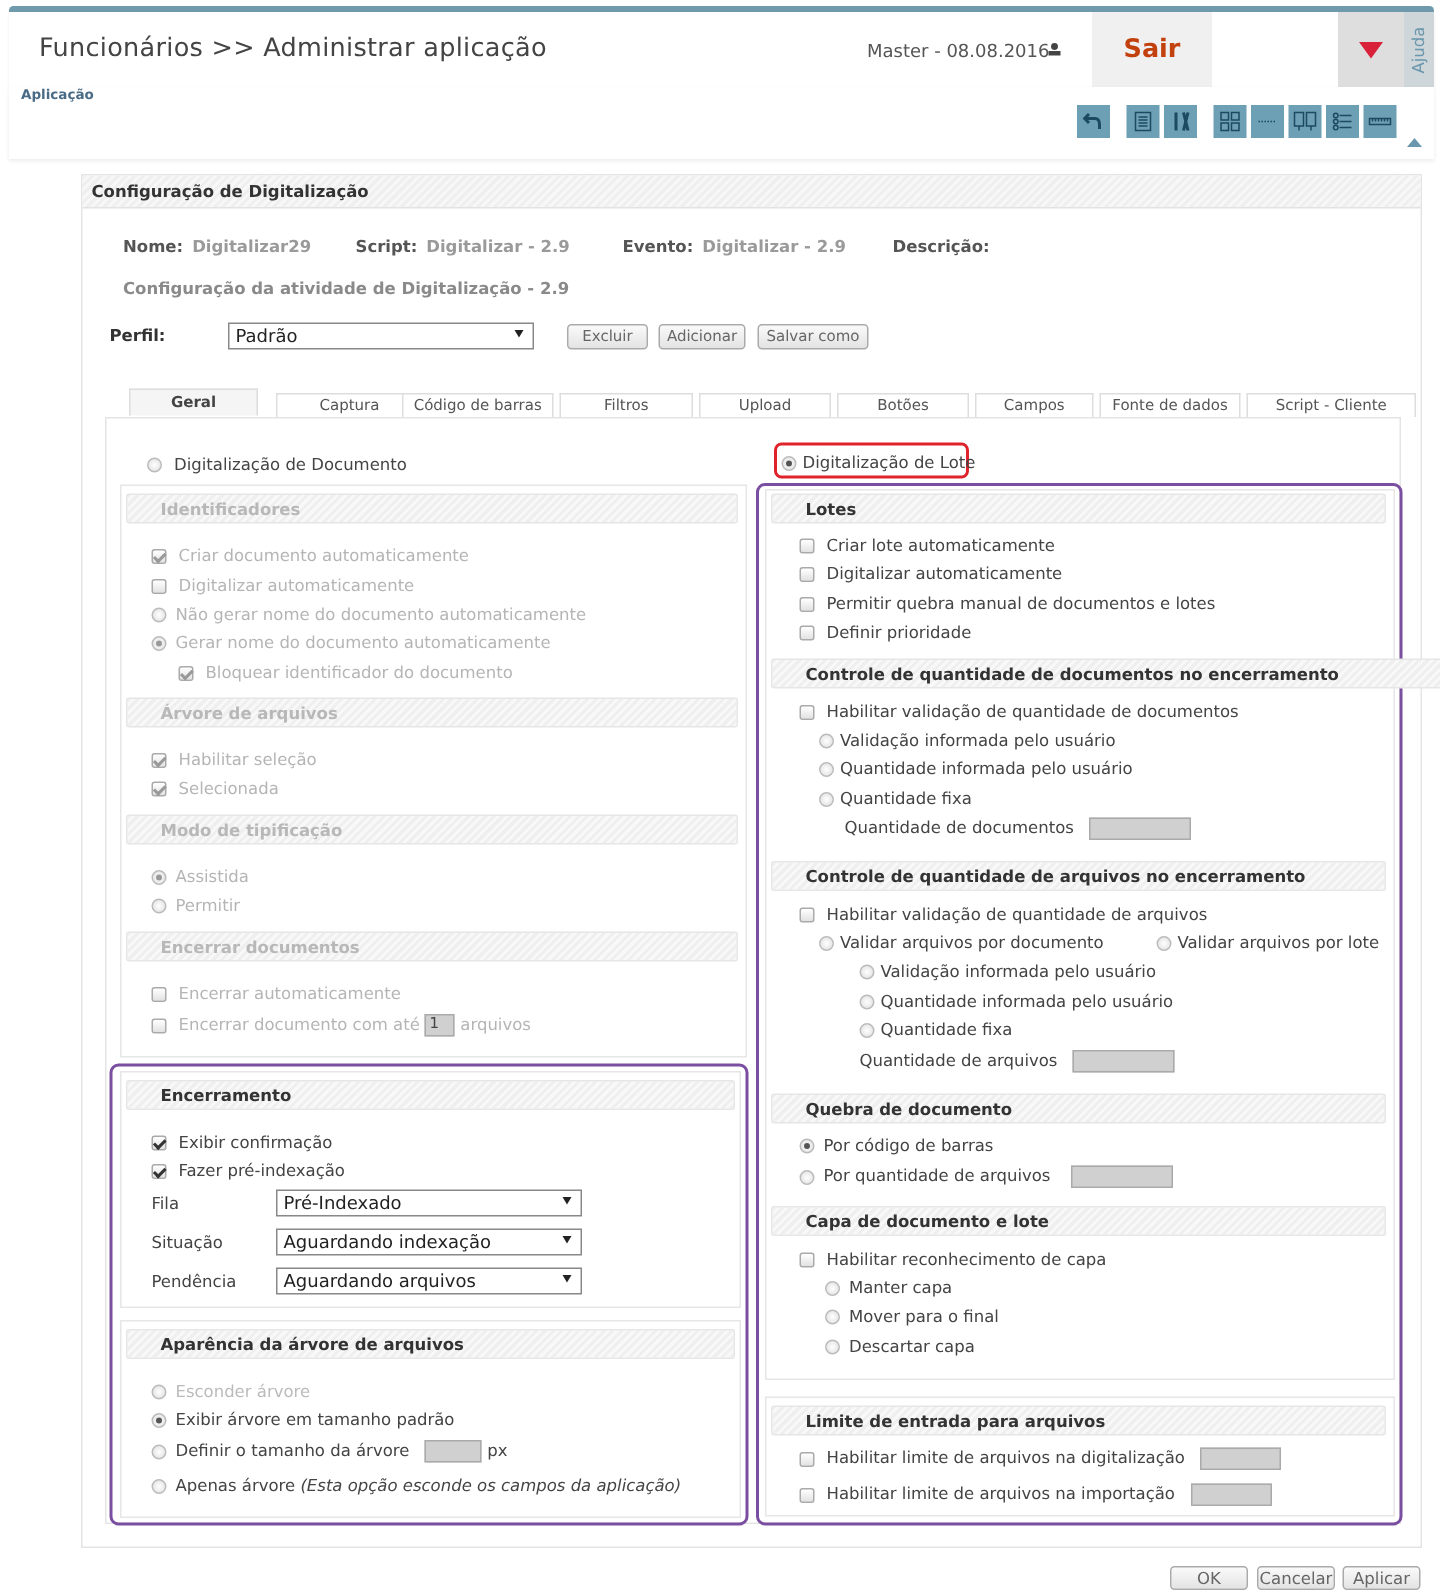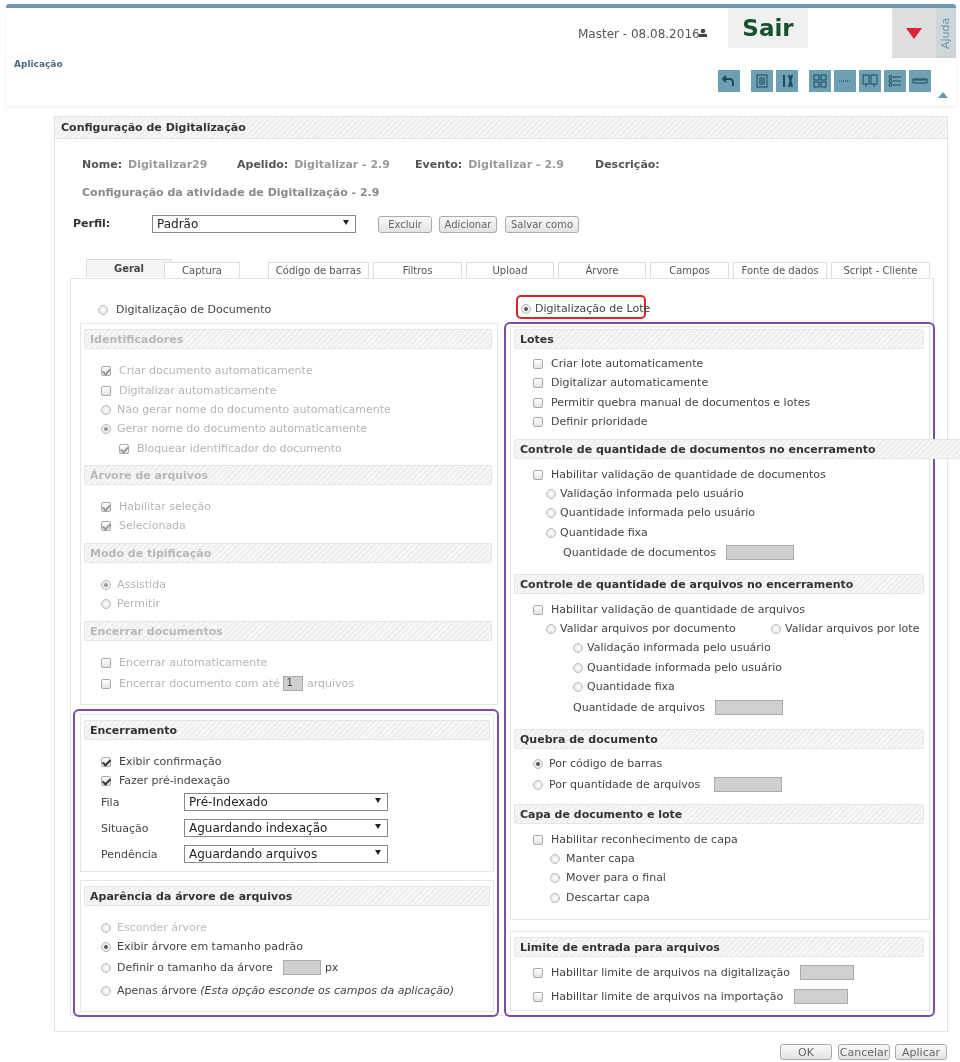--- a/index.html
+++ b/index.html
@@ -2,21 +2,21 @@
 <html><head>
 <meta charset="utf-8">
 <style>
 *{box-sizing:border-box;margin:0;padding:0}
 html,body{width:960px;height:1062px;overflow:hidden;background:#fff;font-family:"DejaVu Sans","Liberation Sans",sans-serif;font-size:11px;color:#333}
 #topbar{position:absolute;left:6px;top:4px;width:950px;height:4px;background:#6f9aab;border-radius:3px 3px 0 0}
 #header{position:absolute;left:6px;top:8px;width:950px;height:50px;background:#fff;box-shadow:0 1px 2px rgba(0,0,0,.08)}
 #title{position:absolute;left:20px;top:14px;font-size:17px;color:#444;letter-spacing:.2px}
 #user{position:absolute;left:572px;top:19px;font-size:12px;color:#555}
 #user-icon{position:absolute;left:692px;top:20px;width:10px;height:10px}
-#sair{position:absolute;left:722px;top:0;width:80px;height:40px;background:#f0f0f0;color:#14532d;font-weight:bold;font-size:23px;display:flex;align-items:center;justify-content:center}
+#sair{position:absolute;left:722px;top:0;width:80px;height:50px;background:#f0f0f0;color:#c2410c;font-weight:bold;font-size:17px;display:flex;align-items:center;justify-content:center}
 #inicio{position:absolute;left:802px;top:0;width:84px;height:50px;background:#e6e6e6;color:#6a97ad;font-weight:bold;font-size:17px;display:flex;align-items:center;justify-content:center}
 #menu-arrow{position:absolute;left:886px;top:0;width:44px;height:50px;background:#dedede;display:flex;align-items:center;justify-content:center}
 #menu-arrow .tri{width:0;height:0;border-left:8px solid transparent;border-right:8px solid transparent;border-top:11px solid #d9223a}
 #ajuda{position:absolute;left:930px;top:0;width:20px;height:50px;background:#cfd6d9;color:#6a97ad;font-size:11px;writing-mode:vertical-rl;transform:rotate(180deg);text-align:center;line-height:20px}
 #appbar{position:absolute;left:6px;top:58px;width:950px;height:48px;background:#fff;box-shadow:0 1px 3px rgba(0,0,0,.08)}
 #app-label{position:absolute;left:8px;top:1px;font-size:9px;font-weight:bold;color:#4a6b86}
 #app-select{position:absolute;left:8px;top:14px;width:262px;height:24px;border-radius:6px;background:linear-gradient(#f4f4f4,#c9c9c9);border:1px solid #bbb;color:#4a6b86;font-weight:bold;font-size:10px;padding:5px 6px}
 .tb{position:absolute;top:12px;width:22px;height:22px;background:#6d9fb5;display:flex;align-items:center;justify-content:center}
 #collapse-up{position:absolute;left:932px;top:34px;width:0;height:0;border-left:5px solid transparent;border-right:5px solid transparent;border-bottom:6px solid #6a97ad}
 #panel{position:absolute;left:54px;top:116px;width:894px;height:916px;border:1px solid #e4e4e4;background:#fff}
@@ -29,35 +29,36 @@
 .tab{position:absolute;top:262px;height:16px;border:1px solid #ddd;border-bottom:none;background:#fff;font-size:10px;color:#555;display:flex;align-items:center;justify-content:center}
 .tab.active{background:#f5f5f5;height:18px;top:259px;font-weight:bold;color:#444}
 #tab-body{position:absolute;left:70px;top:278px;width:864px;height:738px;border:1px solid #e4e4e4}
 .radio{display:inline-block;width:10px;height:10px;border-radius:50%;border:1px solid #bbb;background:radial-gradient(#fff,#ddd);vertical-align:middle;position:relative}
 .radio.on::after{content:"";position:absolute;left:2px;top:2px;width:4px;height:4px;border-radius:50%;background:#555}
 .cb{display:inline-block;width:10px;height:10px;border:1px solid #aaa;border-radius:2px;background:linear-gradient(#fff,#e2e2e2);vertical-align:middle;position:relative}
 .cb.on::after{content:"";position:absolute;left:2px;top:0px;width:3px;height:6px;border-right:2px solid #333;border-bottom:2px solid #333;transform:rotate(45deg)}
 .dim .cb.on::after,.dim .radio.on::after{border-color:#999;background:#999}
 .dim .cb.on::after{background:none}
 .sec{position:absolute;border:1px solid #e6e6e6;background:#fff}
-.sec-h{position:absolute;left:4px;right:4px;height:20px;background:repeating-linear-gradient(135deg,#efefef 0 2px,#f8f8f8 2px 4px);border:1px solid #e6e6e6;border-radius:2px;font-weight:bold;font-size:11px;color:#333;padding:3px 5px}
+.sec-h{position:absolute;left:4px;right:4px;height:20px;background:repeating-linear-gradient(135deg,#efefef 0 2px,#f8f8f8 2px 4px);border:1px solid #e6e6e6;border-radius:2px;font-weight:bold;font-size:11px;color:#333;padding:3px 22px}
 .dim .sec-h{color:#b8b8b8}
 .row{position:absolute;font-size:11px;color:#444;white-space:nowrap}
 .dim .row{color:#b5b5b5}
 .row .cb,.row .radio{margin-right:8px}
 .inbox{display:inline-block;height:15px;background:#d0d0d0;border:1px solid #aaa;vertical-align:middle}
 .purple{position:absolute;border:2px solid #7a4ea0;border-radius:6px}
 #red-box{position:absolute;left:516px;top:295px;width:130px;height:24px;border:2px solid #e0232b;border-radius:5px}
 #bottom .btn{top:1044px;height:16px}
 </style>
 </head>
 <body>
 
 <div id="topbar"></div>
 <div id="header">
+  <div id="title">Funcionários  &gt;&gt;  Administrar aplicação</div>
   <div id="user">Master - 08.08.2016</div>
   <svg id="user-icon" viewBox="0 0 10 10">
       <circle cx="5" cy="3" r="2.3" fill="#444"></circle>
       <rect x="1" y="6" width="8" height="3" fill="#444"></rect>
     </svg>
   <div id="sair">Sair</div>
   <div id="menu-arrow">
       <span class="tri"></span>
     </div>
   <div id="ajuda">Ajuda</div>
@@ -116,40 +117,40 @@
       </svg>
     </div>
   <div id="collapse-up"></div>
 </div>
 
 <div id="panel">
   <div id="panel-head">Configuração de Digitalização</div>
 </div>
 
 <div class="info" style="left:82px;top:158px"><span>Nome:</span><span class="v">Digitalizar29</span></div>
-<div class="info" style="left:237px;top:158px"><span>Apelido:</span><span class="v">Digitalizar - 2.9</span></div>
+<div class="info" style="left:237px;top:158px"><span>Script:</span><span class="v">Digitalizar - 2.9</span></div>
 <div class="info" style="left:415px;top:158px"><span>Evento:</span><span class="v">Digitalizar - 2.9</span></div>
 <div class="info" style="left:595px;top:158px">Descrição:</div>
 <div class="info" style="left:82px;top:186px;color:#8a8a8a">Configuração da atividade de Digitalização - 2.9</div>
 
 <div class="info" style="left:73px;top:217px;font-size:11px;color:#333">Perfil:</div>
 <div class="sel" style="left:152px;top:215px;width:204px"><span>Padrão</span><span class="car"></span></div>
 <div class="btn" style="left:378px;top:216px;width:54px">Excluir</div>
 <div class="btn" style="left:439px;top:216px;width:58px">Adicionar</div>
 <div class="btn" style="left:505px;top:216px;width:74px">Salvar como</div>
 
 <div class="tab active" style="left:86px;width:86px">Geral</div>
-<div class="tab" style="left:164px;width:76px">Captura</div>
+<div class="tab" style="left:184px;width:98px">Captura</div>
 <div class="tab" style="left:268px;width:101px">Código de barras</div>
 <div class="tab" style="left:373px;width:89px">Filtros</div>
 <div class="tab" style="left:466px;width:88px">Upload</div>
-<div class="tab" style="left:558px;width:88px">Árvore</div>
+<div class="tab" style="left:558px;width:88px">Botões</div>
 <div class="tab" style="left:650px;width:79px">Campos</div>
 <div class="tab" style="left:733px;width:94px">Fonte de dados</div>
-<div class="tab" style="left:831px;width:99px">Script - Cliente</div>
+<div class="tab" style="left:831px;width:113px">Script - Cliente</div>
 
 <div id="tab-body"></div>
 
 <div class="row" style="left:98px;top:303px;color:#444"><span class="radio"></span><span>Digitalização de Documento</span></div>
 <div id="red-box"></div>
 <div class="row" style="left:521px;top:302px"><span class="radio on" style="margin-right:4px"></span><span>Digitalização de Lote</span></div>
 
 <div class="dim">
   <div class="sec" style="left:80px;top:323px;width:418px;height:382px"></div>
   <div class="sec-h" style="left:84px;right:auto;width:408px;top:329px">Identificadores</div>

